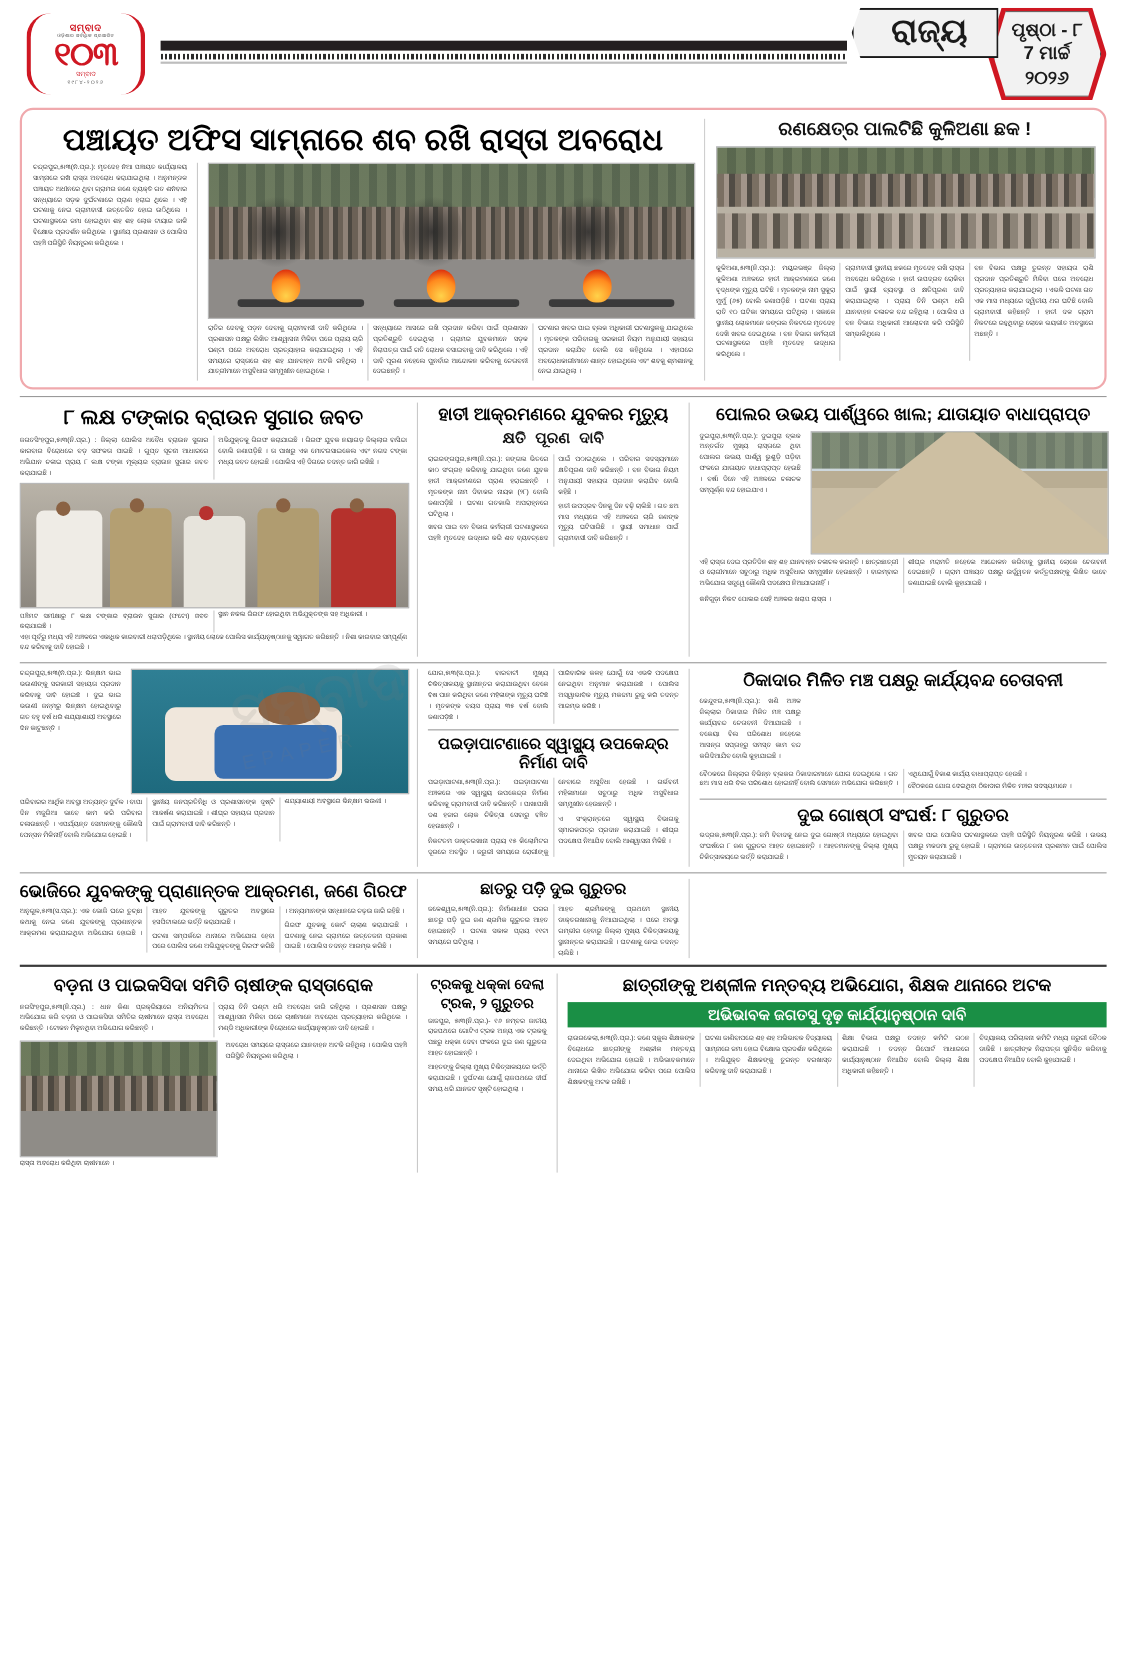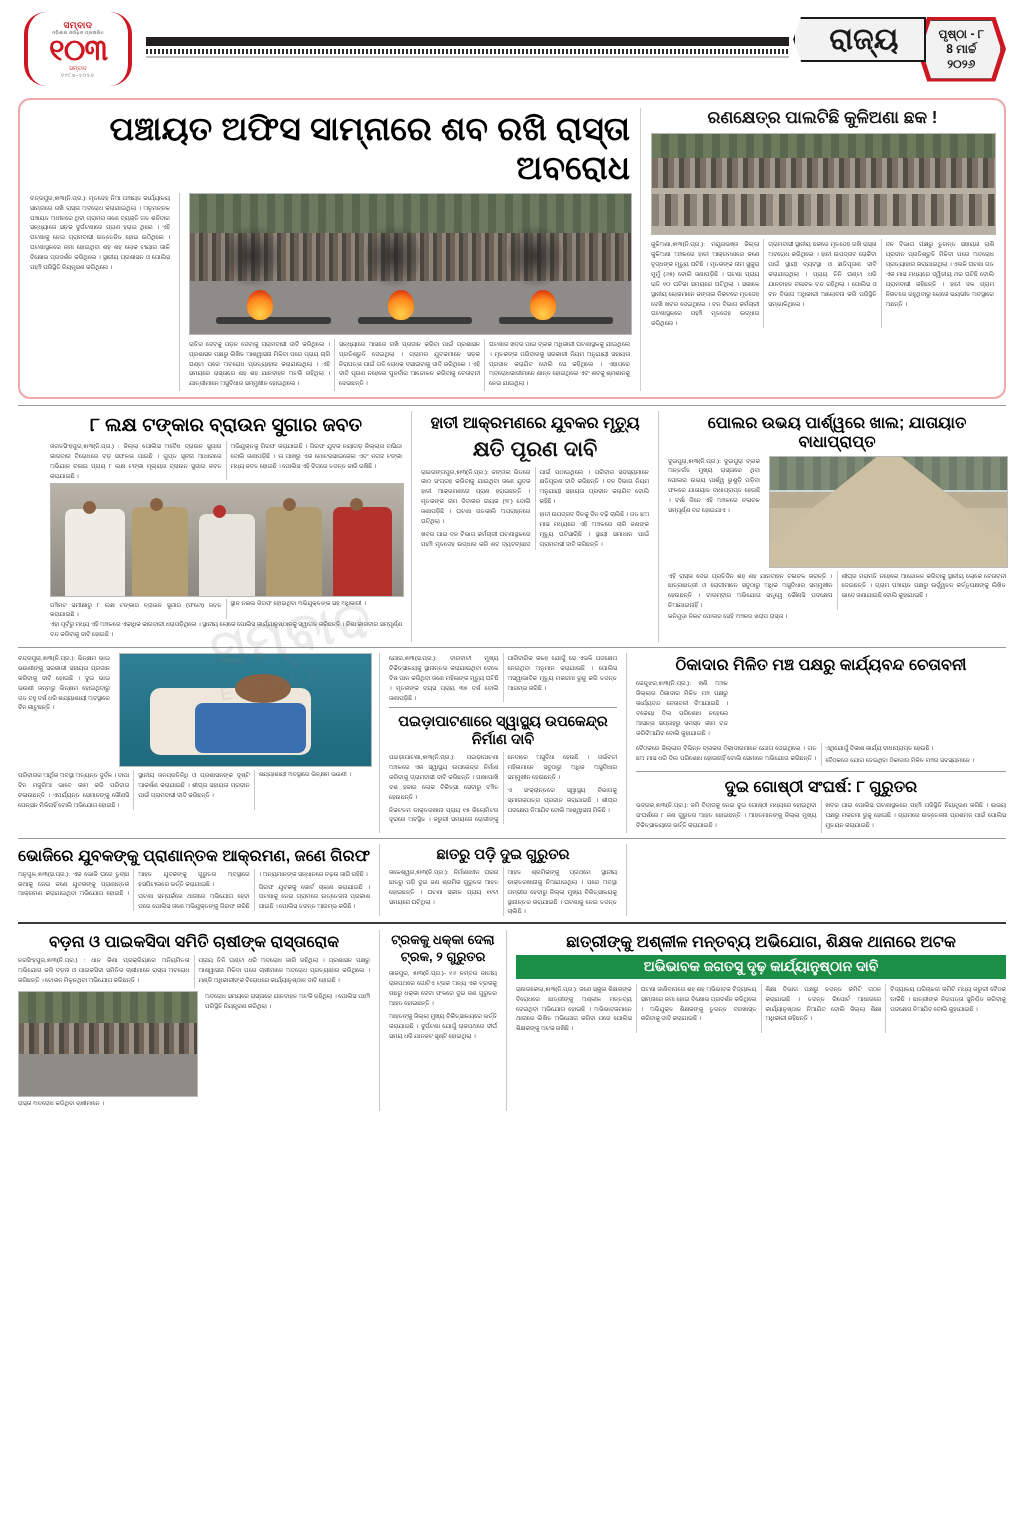--- a/index.html
+++ b/index.html
@@ -31,30 +31,30 @@
            clip-path:polygon(6% 0,100% 0,100% 100%,6% 100%,0 50%);
            margin-right:-10px;z-index:2;}
   .sec-hex .sec-text{font-size:30px;font-weight:bold;color:#1a1a1a;line-height:1.05;
                      font-family:"Liberation Sans",sans-serif;}
   .date-hex{position:relative;z-index:1;background:#cf1722;
             clip-path:polygon(12% 0,88% 0,100% 50%,88% 100%,12% 100%,0 50%);
             padding:3px 5px;}
   .date-inner{background:#f2f2f2;border:1px solid #444;
               clip-path:polygon(12% 0,88% 0,100% 50%,88% 100%,12% 100%,0 50%);
               padding:6px 16px;text-align:center;line-height:1.25;}
-  .date-inner div{font-size:12px;font-weight:bold;color:#1a1a1a;}
+  .date-inner div{font-size:17px;font-weight:bold;color:#1a1a1a;}
 
   
   .body-area{position:relative;padding:0 18px 10px;box-sizing:border-box;}
   .lede-box{border:2px solid #f0a9ad;border-radius:12px;padding:8px 10px 6px;margin-bottom:6px;
             display:flex;gap:10px;box-sizing:border-box;}
   .lede-left{flex:0 0 600px;}
   .lede-right{flex:1 1 auto;border-left:1px solid #cfcfcf;padding-left:10px;}
 
-  h1.hl-main{font-size:33px;line-height:1.18;font-weight:bold;margin:2px 0 5px;text-align:right;color:#000;}
+  h1.hl-main{font-size:28px;line-height:1.18;font-weight:bold;margin:2px 0 5px;text-align:center;color:#000;}
   .hl-redbar{background:#d7181f;color:#fff;font-size:17px;font-weight:bold;text-align:center;
              padding:3px 6px;margin-bottom:6px;line-height:1.2;}
   .hl-greenbar{background:#1a8f45;color:#fff;font-size:14px;font-weight:bold;text-align:center;
                padding:3px 6px;margin:4px 0 5px;line-height:1.25;}
   h2.hl{font-size:19px;line-height:1.2;font-weight:bold;text-align:center;margin:3px 0 4px;color:#000;}
   h3.hl-sm{font-size:16px;line-height:1.2;font-weight:bold;text-align:center;margin:2px 0 4px;color:#000;}
   h3.hl-xs{font-size:14.5px;line-height:1.2;font-weight:bold;text-align:center;margin:2px 0 4px;color:#000;}
   .hl-sub{font-size:17px;font-weight:bold;text-align:center;margin:0 0 5px;line-height:1.2;}
 
   .hr-thin{border:0;border-top:1px solid #9a9a9a;margin:5px 0;}
@@ -128,21 +128,21 @@
       <div class="rule-thin"></div>
     </div>
 
     <div class="section-tag">
       <div class="sec-hex">
         <div class="sec-text">ରାଜ୍ୟ</div>
       </div>
       <div class="date-hex">
         <div class="date-inner">
           <div>ପୃଷ୍ଠା - ୮</div>
-          <div>8 ମାର୍ଚ୍ଚ</div>
+          <div>7 ମାର୍ଚ୍ଚ</div>
           <div>୨୦୨୬</div>
         </div>
       </div>
     </div>
   </div>
 
   <div class="body-area">
 
     <div class="lede-box">
 
@@ -196,21 +196,21 @@
           <p class="body">କୁଳିଅଣା,୫ା୩(ନି.ପ୍ର.): ମୟୂରଭଞ୍ଜ ଜିଲ୍ଲା କୁଳିଅଣା ଅଞ୍ଚଳରେ ହାତୀ ଆକ୍ରମଣରେ ଜଣେ ବୃଦ୍ଧଙ୍କ ମୃତ୍ୟୁ ଘଟିଛି । ମୃତକଙ୍କ ନାମ ସୁକୁରା ମୁର୍ମୁ (୬୫) ବୋଲି ଜଣାପଡ଼ିଛି । ଘଟଣା ପ୍ରାୟ ରାତି ୧୦ ଘଟିକା ସମୟରେ ଘଟିଥିଲା । ସକାଳେ ସ୍ଥାନୀୟ ଲୋକମାନେ ଜଙ୍ଗଲ ନିକଟରେ ମୃତଦେହ ଦେଖି ଖବର ଦେଇଥିଲେ । ବନ ବିଭାଗ କର୍ମଚାରୀ ଘଟଣାସ୍ଥଳରେ ପହଞ୍ଚି ମୃତଦେହ ଉଦ୍ଧାର କରିଥିଲେ ।</p>
           <p class="body">ଗ୍ରାମବାସୀ ସ୍ଥାନୀୟ ଛକରେ ମୃତଦେହ ରଖି ରାସ୍ତା ଅବରୋଧ କରିଥିଲେ । ହାତୀ ଉପଦ୍ରବ ରୋକିବା ପାଇଁ ସ୍ଥାୟୀ ବ୍ୟବସ୍ଥା ଓ କ୍ଷତିପୂରଣ ଦାବି କରାଯାଇଥିଲା । ପ୍ରାୟ ତିନି ଘଣ୍ଟା ଧରି ଯାନବାହନ ଚଳାଚଳ ବନ୍ଦ ରହିଥିଲା । ପୋଲିସ ଓ ବନ ବିଭାଗ ଅଧିକାରୀ ଆଲୋଚନା କରି ପରିସ୍ଥିତି ସମ୍ଭାଳିଥିଲେ ।</p>
           <p class="body">ବନ ବିଭାଗ ପକ୍ଷରୁ ତୁରନ୍ତ ସହାୟତା ରାଶି ପ୍ରଦାନ ପ୍ରତିଶ୍ରୁତି ମିଳିବା ପରେ ଅବରୋଧ ପ୍ରତ୍ୟାହାର କରାଯାଇଥିଲା । ଏଭଳି ଘଟଣା ଗତ ଏକ ମାସ ମଧ୍ୟରେ ଦ୍ୱିତୀୟ ଥର ଘଟିଛି ବୋଲି ଗ୍ରାମବାସୀ କହିଛନ୍ତି । ହାତୀ ଦଳ ଗ୍ରାମ ନିକଟରେ ରହୁଥିବାରୁ ଲୋକେ ଭୟଭୀତ ଅବସ୍ଥାରେ ଅଛନ୍ତି ।</p>
         </div>
       </div>
     </div>
 
     <hr class="hr-thin">
     <div class="row">
 
-      <div style="flex:0 0 352px;margin-left:32px;">
+      <div style="flex:0 0 352px;">
         <h2 class="hl">୮ ଲକ୍ଷ ଟଙ୍କାର ବ୍ରାଉନ ସୁଗାର ଜବତ</h2>
         <div class="cols c2">
           <p class="body">ଜଗତସିଂହପୁର,୫ା୩(ନି.ପ୍ର.) : ଜିଲ୍ଲା ପୋଲିସ ଅବୈଧ ବ୍ରାଉନ ସୁଗାର କାରବାର ବିରୋଧରେ ବଡ଼ ସଫଳତା ପାଇଛି । ଗୁପ୍ତ ସୂଚନା ଆଧାରରେ ଅଭିଯାନ ଚଳାଇ ପ୍ରାୟ ୮ ଲକ୍ଷ ଟଙ୍କା ମୂଲ୍ୟର ବ୍ରାଉନ ସୁଗାର ଜବତ କରାଯାଇଛି ।</p>
           <p class="body">ଅଭିଯୁକ୍ତକୁ ଗିରଫ କରାଯାଇଛି । ଗିରଫ ଯୁବକ ନୟାଗଡ଼ ଜିଲ୍ଲାର ବାସିନ୍ଦା ବୋଲି ଜଣାପଡ଼ିଛି । ତା ପାଖରୁ ଏକ ମୋଟରସାଇକେଲ ଏବଂ ନଗଦ ଟଙ୍କା ମଧ୍ୟ ଜବତ ହୋଇଛି । ପୋଲିସ ଏହି ଦିଗରେ ତଦନ୍ତ ଜାରି ରଖିଛି ।</p>
         </div>
         <div class="photo" style="height:112px;margin-top:3px;">
           <div class="ph-room"></div>
           <div class="person" style="left:4%;width:17%;height:78%;background:#efece6;"></div>
           <div class="head" style="left:9%;bottom:74%;"></div>
           <div class="person" style="left:23%;width:16%;height:80%;background:#b49f72;"></div>
@@ -226,21 +226,21 @@
           <div class="caption">ପଞ୍ଚିମଟ ସମୀକ୍ଷାରୁ ୮ ଲକ୍ଷ ଟଙ୍କାର ବ୍ରାଉନ ସୁଗାର (ଫଟୋ) ଜବତ କରାଯାଇଛି ।</div>
           <div class="caption">ସ୍ଥାନ ନକଲ ଗିରଫ ହୋଇଥିବା ଅଭିଯୁକ୍ତଙ୍କ ସହ ଅଧିକାରୀ ।</div>
         </div>
         <p class="body">ଏହା ପୂର୍ବରୁ ମଧ୍ୟ ଏହି ଅଞ୍ଚଳରେ ଏକାଧିକ କାରବାରୀ ଧରାପଡ଼ିଥିଲେ । ସ୍ଥାନୀୟ ଲୋକେ ପୋଲିସ କାର୍ଯ୍ୟାନୁଷ୍ଠାନକୁ ସ୍ୱାଗତ କରିଛନ୍ତି । ନିଶା କାରବାର ସମ୍ପୂର୍ଣ୍ଣ ବନ୍ଦ କରିବାକୁ ଦାବି ହୋଇଛି ।</p>
       </div>
 
       <div class="sep-v"></div>
 
       <div style="flex:0 0 228px;">
         <h3 class="hl-sm">ହାତୀ ଆକ୍ରମଣରେ ଯୁବକର ମୃତ୍ୟୁ</h3>
-        <div class="hl-sub" style="font-size:21px;">କ୍ଷତି ପୂରଣ ଦାବି</div>
+        <div class="hl-sub" style="font-size:14px;font-family:Liberation Mono, monospace;">କ୍ଷତି ପୂରଣ ଦାବି</div>
         <div class="cols c2">
           <p class="body">ରାଇରଙ୍ଗପୁର,୫ା୩(ନି.ପ୍ର.): ଜଙ୍ଗଲ ଭିତରେ କାଠ ସଂଗ୍ରହ କରିବାକୁ ଯାଇଥିବା ଜଣେ ଯୁବକ ହାତୀ ଆକ୍ରମଣରେ ପ୍ରାଣ ହରାଇଛନ୍ତି । ମୃତକଙ୍କ ନାମ ଦିବାକର ନାୟକ (୨୮) ବୋଲି ଜଣାପଡ଼ିଛି । ଘଟଣା ଗତକାଲି ଅପରାହ୍ନରେ ଘଟିଥିଲା ।</p>
           <p class="body">ଖବର ପାଇ ବନ ବିଭାଗ କର୍ମଚାରୀ ଘଟଣାସ୍ଥଳରେ ପହଞ୍ଚି ମୃତଦେହ ଉଦ୍ଧାର କରି ଶବ ବ୍ୟବଚ୍ଛେଦ ପାଇଁ ପଠାଇଥିଲେ । ପରିବାର ସଦସ୍ୟମାନେ କ୍ଷତିପୂରଣ ଦାବି କରିଛନ୍ତି । ବନ ବିଭାଗ ନିୟମ ଅନୁଯାୟୀ ସହାୟତା ପ୍ରଦାନ କରାଯିବ ବୋଲି କହିଛି ।</p>
           <p class="body">ହାତୀ ଉପଦ୍ରବ ଦିନକୁ ଦିନ ବଢ଼ି ଚାଲିଛି । ଗତ ଛଅ ମାସ ମଧ୍ୟରେ ଏହି ଅଞ୍ଚଳରେ ଚାରି ଜଣଙ୍କ ମୃତ୍ୟୁ ଘଟିସାରିଛି । ସ୍ଥାୟୀ ସମାଧାନ ପାଇଁ ଗ୍ରାମବାସୀ ଦାବି କରିଛନ୍ତି ।</p>
         </div>
       </div>
 
       <div class="sep-v"></div>
 
       <div class="fill">

